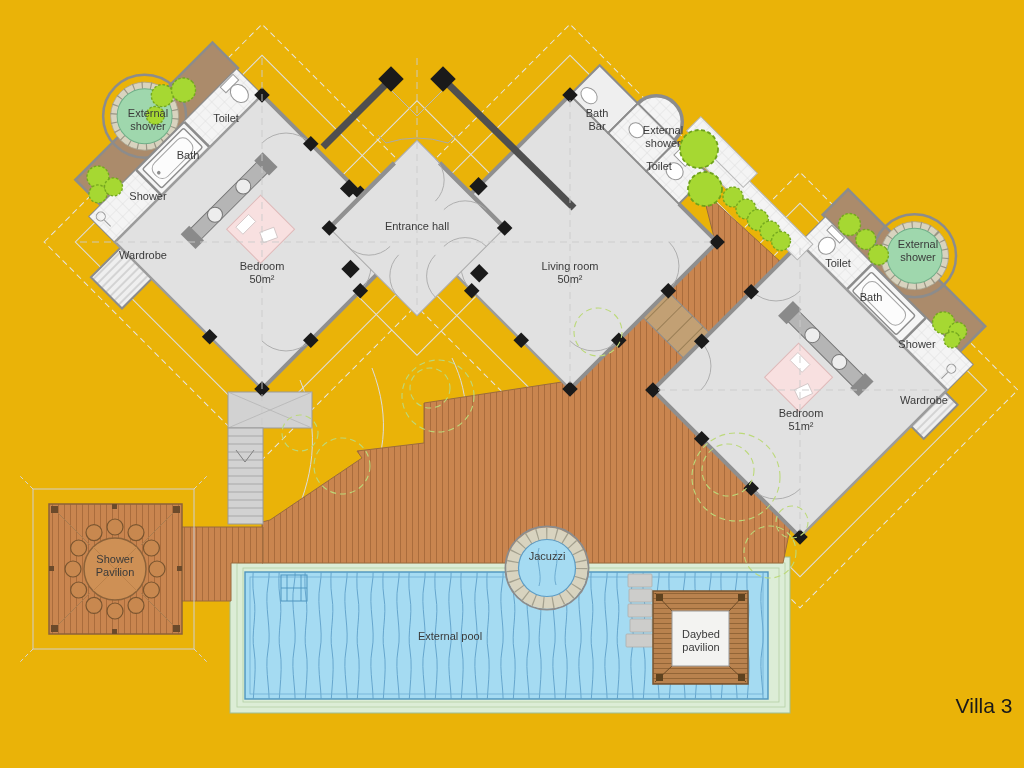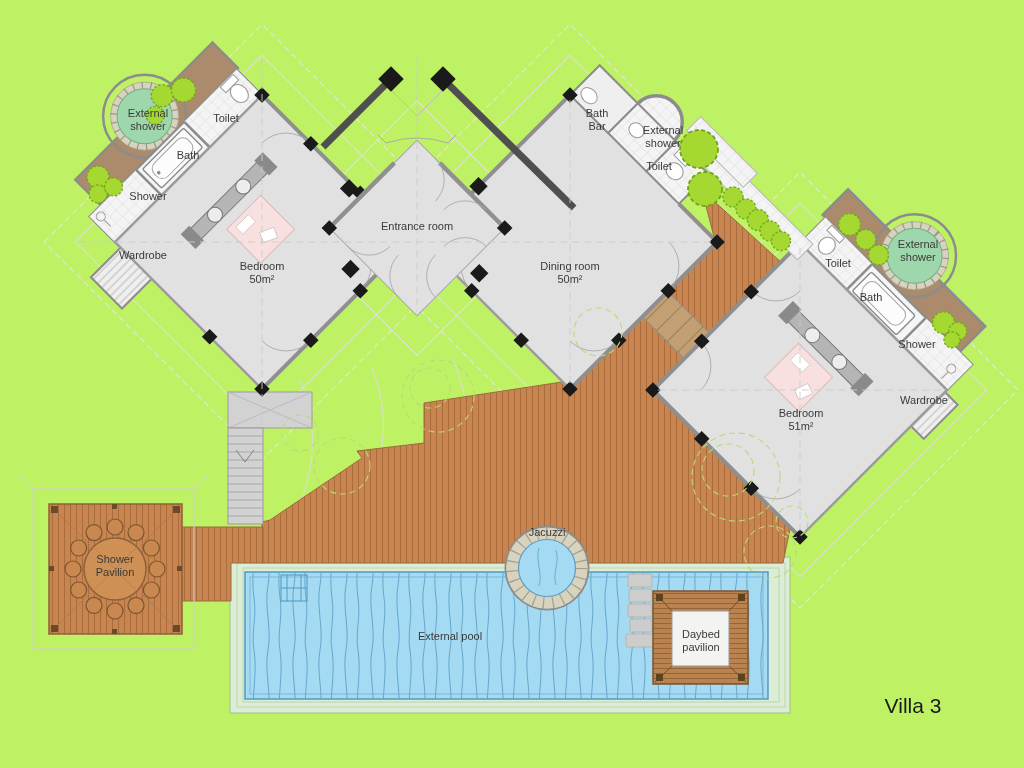--- a/index.html
+++ b/index.html
@@ -1,16 +1,16 @@
 <!DOCTYPE html>
 <html><head>
 <meta charset="utf-8">
 <style>
   html,body{margin:0;padding:0;background:#fff;}
-  .stage{position:relative;width:1024px;height:768px;background:#bef264;overflow:hidden;
+  .stage{position:relative;width:1024px;height:768px;background:#eab308;overflow:hidden;
          font-family:"Liberation Sans",sans-serif;}
   .plan-svg{position:absolute;left:0;top:0;}
   .lbl{position:absolute;transform:translate(-50%,-50%);font-size:11px;color:#3a3a3a;
        text-align:center;line-height:1.15;white-space:nowrap;pointer-events:none;}
   .lbl.wrap{white-space:normal;}
   .lbl .area{display:block;}
   .villa-title{position:absolute;transform:translate(-50%,-50%);font-size:21px;color:#1a1a1a;
        white-space:nowrap;}
 </style>
 </head>
@@ -370,42 +370,42 @@
 <div class="lbl" style="left:226px;top:118px">Toilet</div>
 <div class="lbl" style="left:188px;top:155px">Bath</div>
 <div class="lbl" style="left:148px;top:196px">Shower</div>
 <div class="lbl" style="left:143px;top:255px">Wardrobe</div>
 
 <div class="lbl" style="left:262px;top:273px">
   <span>Bedroom</span>
   <span class="area">50m²</span>
 </div>
 
-<div class="lbl" style="left:417px;top:226px">Entrance room</div>
+<div class="lbl" style="left:417px;top:226px">Entrance hall</div>
 
 <div class="lbl wrap" style="left:597px;top:120px;width:34px">Bath Bar</div>
 <div class="lbl wrap" style="left:663px;top:137px;width:60px">External shower</div>
 <div class="lbl" style="left:659px;top:166px">Toilet</div>
 
 <div class="lbl" style="left:570px;top:273px">
-  <span>Dining room</span>
+  <span>Living room</span>
   <span class="area">50m²</span>
 </div>
 
 <div class="lbl" style="left:838px;top:263px">Toilet</div>
 <div class="lbl" style="left:871px;top:297px">Bath</div>
 <div class="lbl wrap" style="left:918px;top:251px;width:60px">External shower</div>
 <div class="lbl" style="left:917px;top:344px">Shower</div>
 <div class="lbl" style="left:924px;top:400px">Wardrobe</div>
 
 <div class="lbl" style="left:801px;top:420px">
   <span>Bedroom</span>
   <span class="area">51m²</span>
 </div>
 
 <div class="lbl wrap" style="left:115px;top:566px;width:54px">Shower Pavilion</div>
-<div class="lbl" style="left:547px;top:532px">Jacuzzi</div>
+<div class="lbl" style="left:547px;top:556px">Jacuzzi</div>
 <div class="lbl" style="left:450px;top:636px">External pool</div>
 <div class="lbl wrap" style="left:701px;top:641px;width:52px">Daybed pavilion</div>
 
-<div class="villa-title" style="left:913px;top:706px">Villa 3</div>
+<div class="villa-title" style="left:984px;top:706px">Villa 3</div>
 
 </div>
 
 </body></html>

